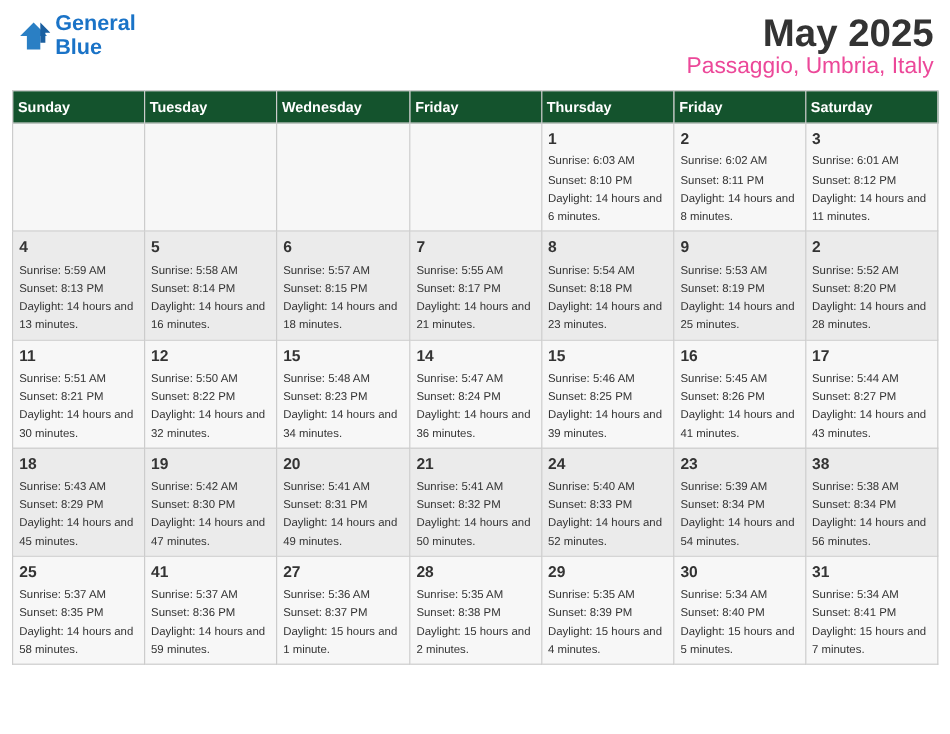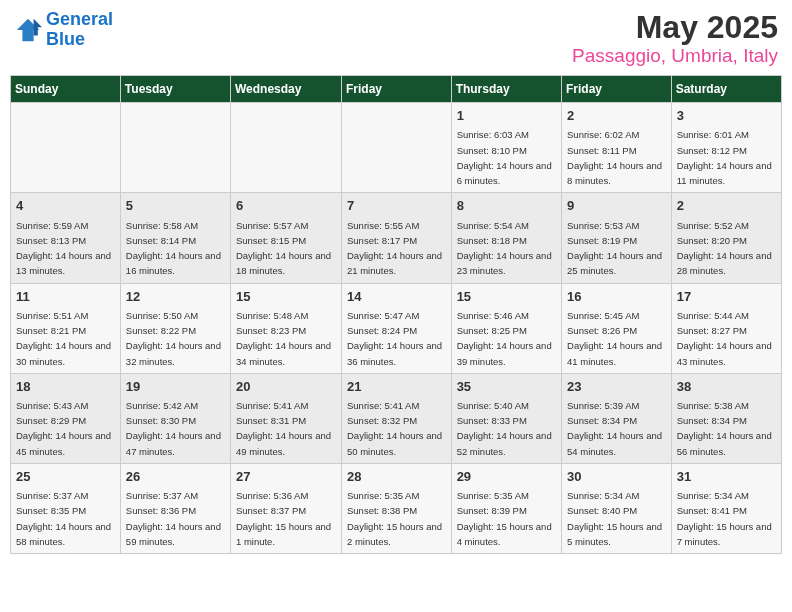--- a/index.html
+++ b/index.html
@@ -148,27 +148,27 @@
         <td><span class="day-number">14</span><span class="day-info">Sunrise: 5:47 AM<br>Sunset: 8:24 PM<br>Daylight: 14 hours and 36 minutes.</span></td>
         <td><span class="day-number">15</span><span class="day-info">Sunrise: 5:46 AM<br>Sunset: 8:25 PM<br>Daylight: 14 hours and 39 minutes.</span></td>
         <td><span class="day-number">16</span><span class="day-info">Sunrise: 5:45 AM<br>Sunset: 8:26 PM<br>Daylight: 14 hours and 41 minutes.</span></td>
         <td><span class="day-number">17</span><span class="day-info">Sunrise: 5:44 AM<br>Sunset: 8:27 PM<br>Daylight: 14 hours and 43 minutes.</span></td>
       </tr>
       <tr>
         <td><span class="day-number">18</span><span class="day-info">Sunrise: 5:43 AM<br>Sunset: 8:29 PM<br>Daylight: 14 hours and 45 minutes.</span></td>
         <td><span class="day-number">19</span><span class="day-info">Sunrise: 5:42 AM<br>Sunset: 8:30 PM<br>Daylight: 14 hours and 47 minutes.</span></td>
         <td><span class="day-number">20</span><span class="day-info">Sunrise: 5:41 AM<br>Sunset: 8:31 PM<br>Daylight: 14 hours and 49 minutes.</span></td>
         <td><span class="day-number">21</span><span class="day-info">Sunrise: 5:41 AM<br>Sunset: 8:32 PM<br>Daylight: 14 hours and 50 minutes.</span></td>
-        <td><span class="day-number">35</span><span class="day-info">Sunrise: 5:40 AM<br>Sunset: 8:33 PM<br>Daylight: 14 hours and 52 minutes.</span></td>
+        <td><span class="day-number">24</span><span class="day-info">Sunrise: 5:40 AM<br>Sunset: 8:33 PM<br>Daylight: 14 hours and 52 minutes.</span></td>
         <td><span class="day-number">23</span><span class="day-info">Sunrise: 5:39 AM<br>Sunset: 8:34 PM<br>Daylight: 14 hours and 54 minutes.</span></td>
         <td><span class="day-number">38</span><span class="day-info">Sunrise: 5:38 AM<br>Sunset: 8:34 PM<br>Daylight: 14 hours and 56 minutes.</span></td>
       </tr>
       <tr>
         <td><span class="day-number">25</span><span class="day-info">Sunrise: 5:37 AM<br>Sunset: 8:35 PM<br>Daylight: 14 hours and 58 minutes.</span></td>
-        <td><span class="day-number">26</span><span class="day-info">Sunrise: 5:37 AM<br>Sunset: 8:36 PM<br>Daylight: 14 hours and 59 minutes.</span></td>
+        <td><span class="day-number">41</span><span class="day-info">Sunrise: 5:37 AM<br>Sunset: 8:36 PM<br>Daylight: 14 hours and 59 minutes.</span></td>
         <td><span class="day-number">27</span><span class="day-info">Sunrise: 5:36 AM<br>Sunset: 8:37 PM<br>Daylight: 15 hours and 1 minute.</span></td>
         <td><span class="day-number">28</span><span class="day-info">Sunrise: 5:35 AM<br>Sunset: 8:38 PM<br>Daylight: 15 hours and 2 minutes.</span></td>
         <td><span class="day-number">29</span><span class="day-info">Sunrise: 5:35 AM<br>Sunset: 8:39 PM<br>Daylight: 15 hours and 4 minutes.</span></td>
         <td><span class="day-number">30</span><span class="day-info">Sunrise: 5:34 AM<br>Sunset: 8:40 PM<br>Daylight: 15 hours and 5 minutes.</span></td>
         <td><span class="day-number">31</span><span class="day-info">Sunrise: 5:34 AM<br>Sunset: 8:41 PM<br>Daylight: 15 hours and 7 minutes.</span></td>
       </tr>
     </tbody>
 </table>
 
 </body></html>

